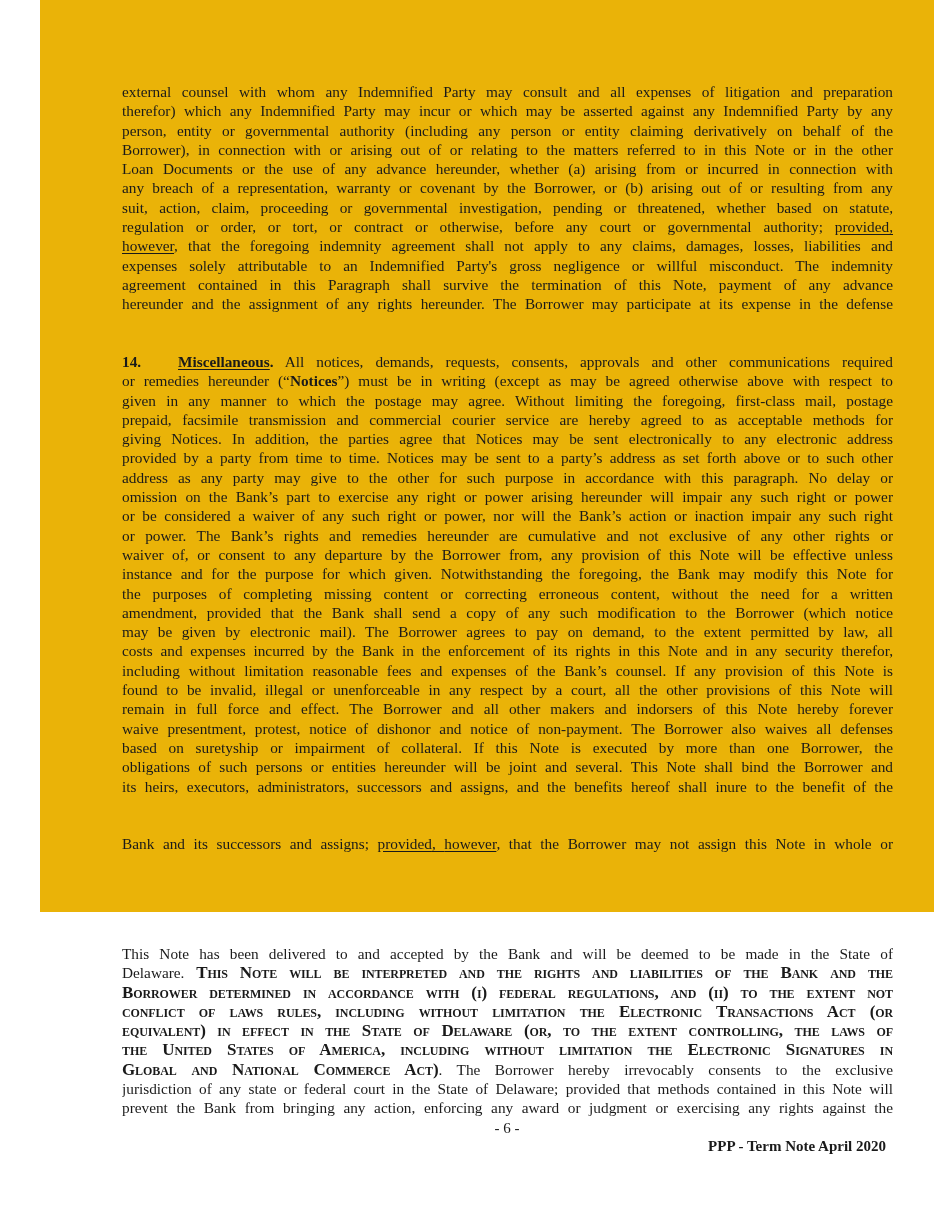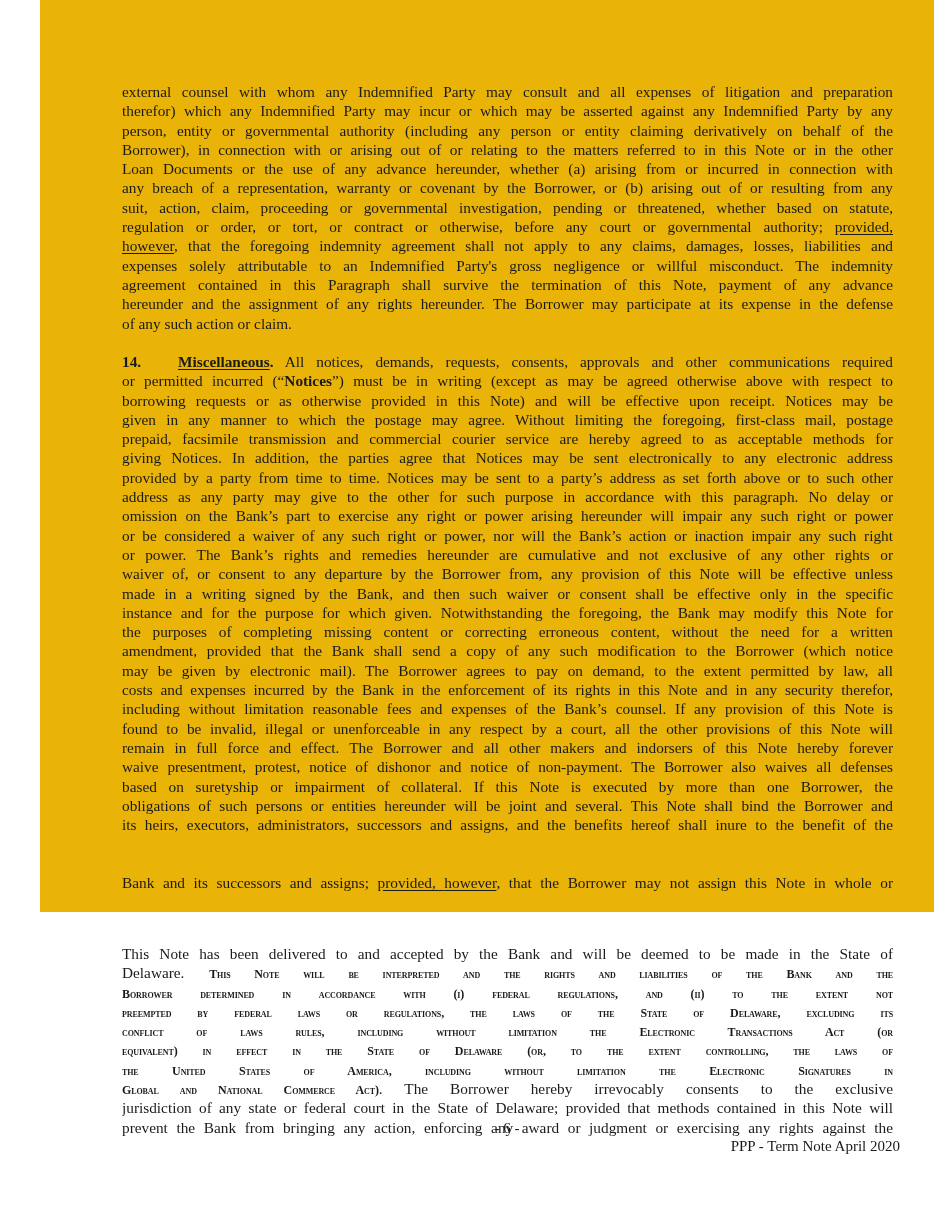--- a/index.html
+++ b/index.html
@@ -10,63 +10,60 @@
     color: #1a1a1a; font-size: 15.3px; margin-left: 40px;
   }
   .para { position: absolute; left: 82px; width: 771px; }
   .line {
     height: 19.3px; line-height: 19.3px; white-space: nowrap;
     text-align: justify; text-align-last: justify; overflow: hidden;
   }
   .line.last { text-align-last: left; }
   .u { text-decoration: underline; text-underline-offset: 2px; }
   .b { font-weight: bold; }
-  .sc { font-weight: bold; font-variant: small-caps; font-size: 12px; letter-spacing: -0.1px; }
+  .sc { font-weight: bold; font-variant: small-caps; font-size: 17px; letter-spacing: -0.1px; }
   .num { display: inline-block; width: 56px; font-weight: bold; text-align-last: left; }
   #p1 { top: 82px; }
   #p2 { top: 352px; }
   #p3 { top: 944px; }
   .page-number { position: absolute; top: 1120px; left: 0; width: 934px; text-align: center; font-size: 15px; }
-  .footer { position: absolute; top: 1138px; right: 74px; font-weight: normal; font-size: 15px; }
+  .footer { position: absolute; top: 1138px; right: 88px; font-weight: bold; font-size: 15px; }
 </style>
 </head>
 <body>
 
 <div class="page">
 
   <div class="para" id="p1">
     <div class="line">external counsel with whom any Indemnified Party may consult and all expenses of litigation and preparation</div>
     <div class="line">therefor) which any Indemnified Party may incur or which may be asserted against any Indemnified Party by any</div>
     <div class="line">person, entity or governmental authority (including any person or entity claiming derivatively on behalf of the</div>
     <div class="line">Borrower), in connection with or arising out of or relating to the matters referred to in this Note or in the other</div>
     <div class="line">Loan Documents or the use of any advance hereunder, whether (a) arising from or incurred in connection with</div>
     <div class="line">any breach of a representation, warranty or covenant by the Borrower, or (b) arising out of or resulting from any</div>
     <div class="line">suit, action, claim, proceeding or governmental investigation, pending or threatened, whether based on statute,</div>
     <div class="line"><span>regulation or order, or tort, or contract or otherwise, before any court or governmental authority;</span> <span class="u">provided,</span></div>
     <div class="line"><span class="u">however</span><span>, that the foregoing indemnity agreement shall not apply to any claims, damages, losses, liabilities and</span></div>
     <div class="line">expenses solely attributable to an Indemnified Party's gross negligence or willful misconduct.  The indemnity</div>
     <div class="line">agreement contained in this Paragraph shall survive the termination of this Note, payment of any advance</div>
     <div class="line">hereunder and the assignment of any rights hereunder.  The Borrower may participate at its expense in the defense</div>
-    <div class="line last">of any such action or claim.</div>
   </div>
 
   <div class="para" id="p2">
     <div class="line"><span class="num">14.</span><span class="b u">Miscellaneous</span><span class="b">.</span><span> All notices, demands, requests, consents, approvals and other communications required</span></div>
-    <div class="line"><span>or permitted incurred (“</span><span class="b">Notices</span><span>”) must be in writing (except as may be agreed otherwise above with respect to</span></div>
-    <div class="line">borrowing requests or as otherwise provided in this Note) and will be effective upon receipt.  Notices may be</div>
+    <div class="line"><span>or remedies hereunder (“</span><span class="b">Notices</span><span>”) must be in writing (except as may be agreed otherwise above with respect to</span></div>
     <div class="line">given in any manner to which the postage may agree.  Without limiting the foregoing, first-class mail, postage</div>
     <div class="line">prepaid, facsimile transmission and commercial courier service are hereby agreed to as acceptable methods for</div>
     <div class="line">giving Notices.  In addition, the parties agree that Notices may be sent electronically to any electronic address</div>
     <div class="line">provided by a party from time to time.  Notices may be sent to a party’s address as set forth above or to such other</div>
     <div class="line">address as any party may give to the other for such purpose in accordance with this paragraph.  No delay or</div>
     <div class="line">omission on the Bank’s part to exercise any right or power arising hereunder will impair any such right or power</div>
     <div class="line">or be considered a waiver of any such right or power, nor will the Bank’s action or inaction impair any such right</div>
     <div class="line">or power.  The Bank’s rights and remedies hereunder are cumulative and not exclusive of any other rights or</div>
     <div class="line">waiver of, or consent to any departure by the Borrower from, any provision of this Note will be effective unless</div>
-    <div class="line">made in a writing signed by the Bank, and then such waiver or consent shall be effective only in the specific</div>
     <div class="line">instance and for the purpose for which given.  Notwithstanding the foregoing, the Bank may modify this Note for</div>
     <div class="line">the purposes of completing missing content or correcting erroneous content, without the need for a written</div>
     <div class="line">amendment, provided that the Bank shall send a copy of any such modification to the Borrower (which notice</div>
     <div class="line">may be given by electronic mail).  The Borrower agrees to pay on demand, to the extent permitted by law, all</div>
     <div class="line">costs and expenses incurred by the Bank in the enforcement of its rights in this Note and in any security therefor,</div>
     <div class="line">including without limitation reasonable fees and expenses of the Bank’s counsel.  If any provision of this Note is</div>
     <div class="line">found to be invalid, illegal or unenforceable in any respect by a court, all the other provisions of this Note will</div>
     <div class="line">remain in full force and effect.  The Borrower and all other makers and indorsers of this Note hereby forever</div>
     <div class="line">waive presentment, protest, notice of dishonor and notice of non-payment.  The Borrower also waives all defenses</div>
     <div class="line">based on suretyship or impairment of collateral.  If this Note is executed by more than one Borrower, the</div>
@@ -74,21 +71,20 @@
     <div class="line">its heirs, executors, administrators, successors and assigns, and the benefits hereof shall inure to the benefit of the</div>
     <div class="line"></div>
     <div class="line"></div>
     <div class="line"><span>Bank and its successors and assigns; </span><span class="u">provided</span><span class="u">, </span><span class="u">however</span><span>, that the Borrower may not assign this Note in whole or</span></div>
   </div>
 
   <div class="para" id="p3">
     <div class="line">This Note has been delivered to and accepted by the Bank and will be deemed to be made in the State of</div>
     <div class="line"><span>Delaware.  </span><span class="sc">This Note will be interpreted and the rights and liabilities of the Bank and the</span></div>
     <div class="line"><span class="sc">Borrower determined in accordance with (i) federal regulations, and (ii) to the extent not</span></div>
-    <div class="line"><span class="sc">preempted by federal laws or regulations, the laws of the State of Delaware, excluding its</span></div>
     <div class="line"><span class="sc">conflict of laws rules, including without limitation the Electronic Transactions Act (or</span></div>
     <div class="line"><span class="sc">equivalent) in effect in the State of Delaware (or, to the extent controlling, the laws of</span></div>
     <div class="line"><span class="sc">the United States of America, including without limitation the Electronic Signatures in</span></div>
     <div class="line"><span class="sc">Global and National Commerce Act)</span><span>.  The Borrower hereby irrevocably consents to the exclusive</span></div>
     <div class="line">jurisdiction of any state or federal court in the State of Delaware; provided that methods contained in this Note will</div>
     <div class="line">prevent the Bank from bringing any action, enforcing any award or judgment or exercising any rights against the</div>
   </div>
 
   <div class="page-number">- 6 -</div>
   <div class="footer">PPP - Term Note April 2020</div>

